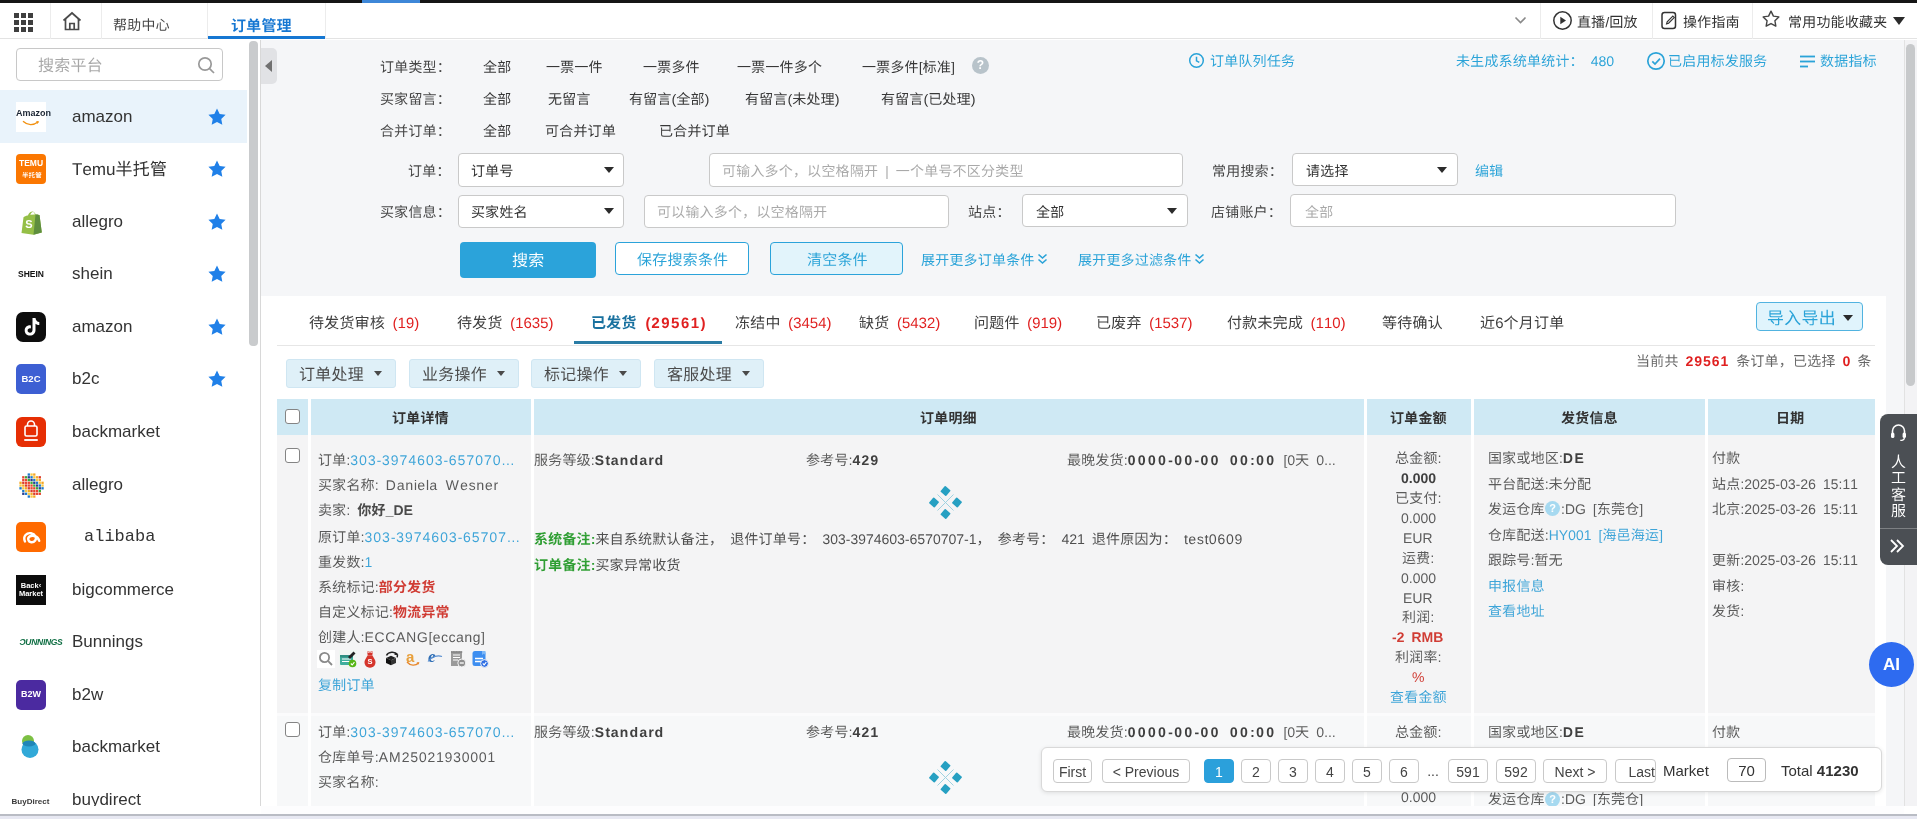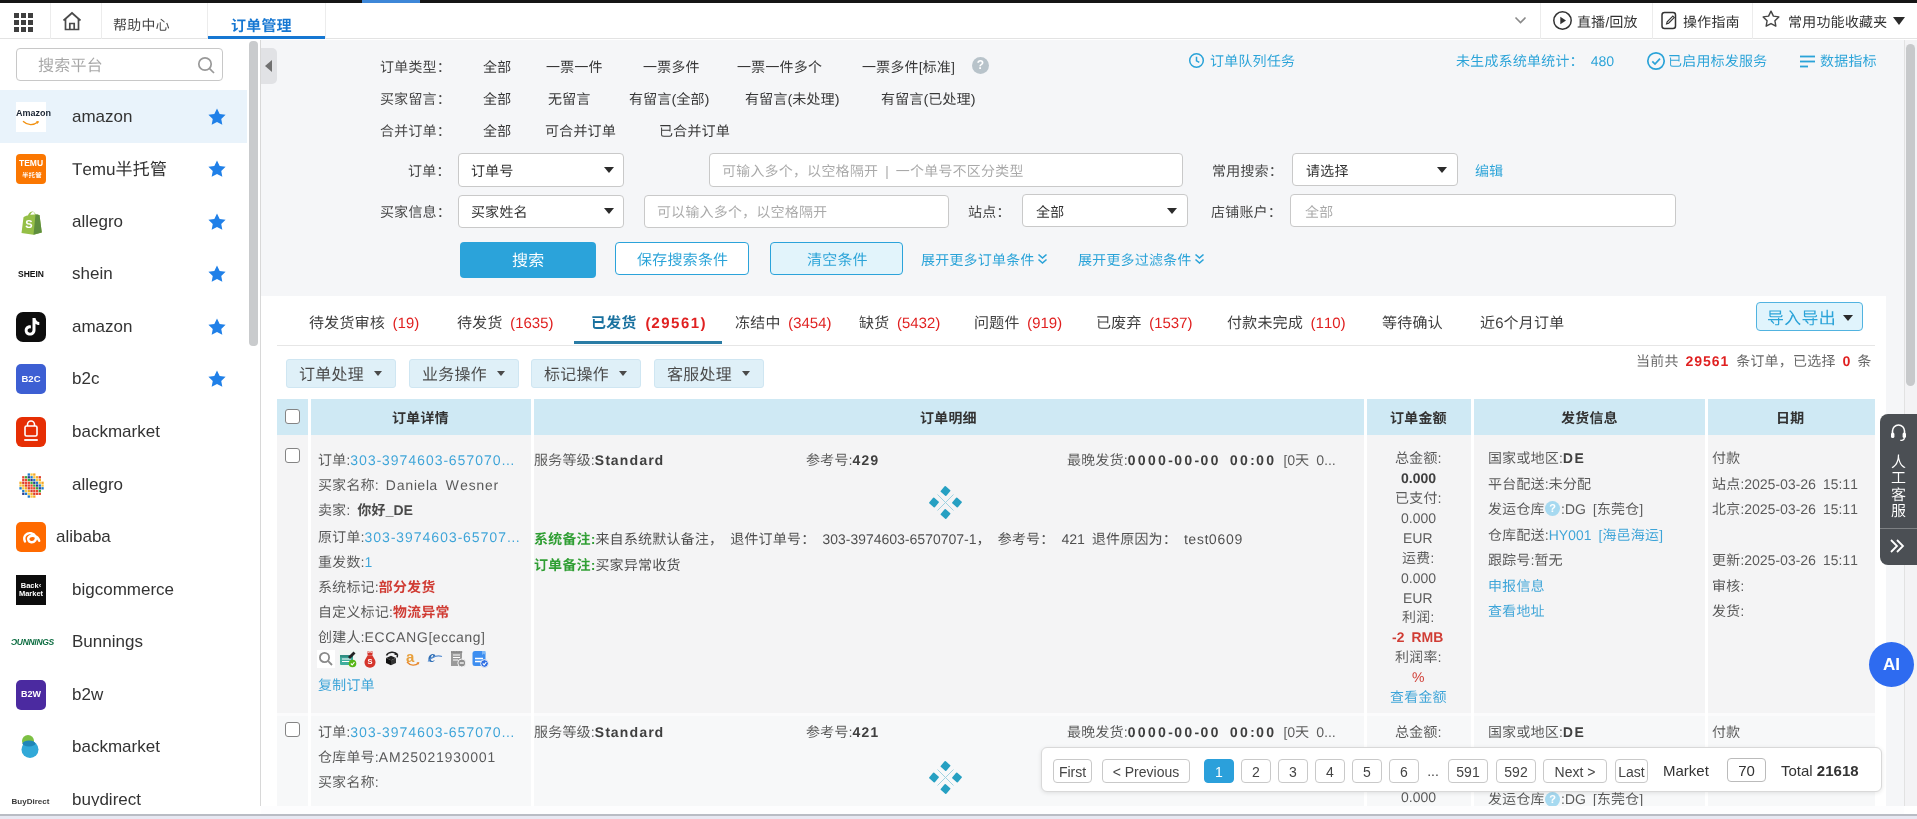--- a/index.html
+++ b/index.html
@@ -541,21 +541,21 @@
       </svg>
     </div>
     <div style="position:absolute;left:16px;top:522px;width:30px;height:30px;background:#ff6a00;border-radius:5px">
       <svg width="30" height="30" viewBox="0 0 30 30" fill="none" stroke="#fff" stroke-width="2.4">
         <path d="M9 19.5 C6.5 14, 11 10.5, 15 11.2 C19.5 12, 21 16, 19.2 18.5 C17.2 21.2, 13 20.8, 12.3 17.8 C11.6 14.8, 15 13, 18.3 14 C21 14.8, 22.6 16.4, 23.2 18.8" stroke-linecap="round"></path>
       </svg>
     </div>
     <div style="position:absolute;left:16px;top:575px;width:30px;height:30px;background:#0c0c0c">
       <div style="position:absolute;left:0;top:7px;width:30px;text-align:center;font-family:'Liberation Sans',sans-serif;font-size:7.5px;font-weight:bold;color:#fff;line-height:8px">Back‹<br>Market</div>
     </div>
-    <div style="position:absolute;left:11px;top:636px;width:60px;height:13px;background:#fff;font-family:'Liberation Sans',sans-serif;font-size:8.5px;font-weight:800;font-style:italic;color:#0f6e43;letter-spacing:-.3px;line-height:13px">ƆUNNINGS</div>
+    <div style="position:absolute;left:11px;top:636px;width:60px;height:13px;background:#fff;text-align:center;font-family:'Liberation Sans',sans-serif;font-size:8.5px;font-weight:800;font-style:italic;color:#0f6e43;letter-spacing:-.3px;line-height:13px">ƆUNNINGS</div>
     <div style="position:absolute;left:16px;top:680px;width:30px;height:30px;background:#4b2aa0;border-radius:5px">
       <div style="position:absolute;left:0;top:9px;width:30px;text-align:center;font-family:'Liberation Sans',sans-serif;font-size:9px;font-weight:bold;color:#fff">B2W</div>
     </div>
     <div style="position:absolute;left:16px;top:732px;width:30px;height:30px;background:#fff">
       <svg width="30" height="30" viewBox="0 0 30 30">
         <circle cx="12" cy="9" r="6" fill="#7cc043"></circle>
         <circle cx="14" cy="17.5" r="8.5" fill="#31a9d8"></circle>
         <ellipse cx="13" cy="11.5" rx="6.5" ry="3" fill="#1f86b8"></ellipse>
       </svg>
     </div>
@@ -575,21 +575,21 @@
           <use href="#qK" x="458"></use>
         </g>
       </svg>
     </div>
     <div style="position:absolute;left:72px;top:209px;height:26px;line-height:26px;font-family:'Liberation Sans',sans-serif;font-size:17px;color:#333;font-weight:400;">allegro</div>
     <div style="position:absolute;left:72px;top:261px;height:26px;line-height:26px;font-family:'Liberation Sans',sans-serif;font-size:17px;color:#333;font-weight:400;">shein</div>
     <div style="position:absolute;left:72px;top:314px;height:26px;line-height:26px;font-family:'Liberation Sans',sans-serif;font-size:17px;color:#333;font-weight:400;">amazon</div>
     <div style="position:absolute;left:72px;top:366px;height:26px;line-height:26px;font-family:'Liberation Sans',sans-serif;font-size:17px;color:#333;font-weight:400;">b2c</div>
     <div style="position:absolute;left:72px;top:419px;height:26px;line-height:26px;font-family:'Liberation Sans',sans-serif;font-size:17px;color:#333;font-weight:400;">backmarket</div>
     <div style="position:absolute;left:72px;top:472px;height:26px;line-height:26px;font-family:'Liberation Sans',sans-serif;font-size:17px;color:#333;font-weight:400;">allegro</div>
-    <div style="position:absolute;left:56px;top:524px;height:26px;line-height:26px;font-family:Liberation Sans, sans-serif;font-size:17px;color:#333;font-weight:400;">alibaba</div>
+    <div style="position:absolute;left:84px;top:524px;height:26px;line-height:26px;font-family:Liberation Mono, monospace;font-size:17px;color:#333;font-weight:400;">alibaba</div>
     <div style="position:absolute;left:72px;top:577px;height:26px;line-height:26px;font-family:'Liberation Sans',sans-serif;font-size:17px;color:#333;font-weight:400;">bigcommerce</div>
     <div style="position:absolute;left:72px;top:629px;height:26px;line-height:26px;font-family:'Liberation Sans',sans-serif;font-size:17px;color:#333;font-weight:400;">Bunnings</div>
     <div style="position:absolute;left:72px;top:682px;height:26px;line-height:26px;font-family:'Liberation Sans',sans-serif;font-size:17px;color:#333;font-weight:400;">b2w</div>
     <div style="position:absolute;left:72px;top:734px;height:26px;line-height:26px;font-family:'Liberation Sans',sans-serif;font-size:17px;color:#333;font-weight:400;">backmarket</div>
     <div style="position:absolute;left:72px;top:787px;height:26px;line-height:26px;font-family:'Liberation Sans',sans-serif;font-size:17px;color:#333;font-weight:400;">buydirect</div>
     <div style="position:absolute;left:207px;top:107px">
       <svg width="20" height="20" viewBox="0 0 24 24">
         <path fill="#2080e8" d="M12 1.8 L15.2 8.3 L22.3 9.3 L17.1 14.3 L18.4 21.4 L12 18 L5.6 21.4 L6.9 14.3 L1.7 9.3 L8.8 8.3 Z"></path>
       </svg>
     </div>
@@ -2525,24 +2525,24 @@
     <div style="position:absolute;left:1204px;top:759px;width:30px;height:24px;background:#2ba0db;border:1px solid #2ba0db;color:#fff;border-radius:4px;font-family:'Liberation Sans',sans-serif;font-size:14px;text-align:center;line-height:24px">1</div>
     <div style="position:absolute;left:1241px;top:759px;width:30px;height:24px;background:#fff;border:1px solid #c9c9c9;color:#444;border-radius:4px;font-family:'Liberation Sans',sans-serif;font-size:14px;text-align:center;line-height:24px">2</div>
     <div style="position:absolute;left:1278px;top:759px;width:30px;height:24px;background:#fff;border:1px solid #c9c9c9;color:#444;border-radius:4px;font-family:'Liberation Sans',sans-serif;font-size:14px;text-align:center;line-height:24px">3</div>
     <div style="position:absolute;left:1315px;top:759px;width:30px;height:24px;background:#fff;border:1px solid #c9c9c9;color:#444;border-radius:4px;font-family:'Liberation Sans',sans-serif;font-size:14px;text-align:center;line-height:24px">4</div>
     <div style="position:absolute;left:1352px;top:759px;width:30px;height:24px;background:#fff;border:1px solid #c9c9c9;color:#444;border-radius:4px;font-family:'Liberation Sans',sans-serif;font-size:14px;text-align:center;line-height:24px">5</div>
     <div style="position:absolute;left:1389px;top:759px;width:30px;height:24px;background:#fff;border:1px solid #c9c9c9;color:#444;border-radius:4px;font-family:'Liberation Sans',sans-serif;font-size:14px;text-align:center;line-height:24px">6</div>
     <div style="position:absolute;left:1424px;top:759px;width:18px;height:24px;font-family:'Liberation Sans',sans-serif;font-size:14px;color:#444;text-align:center;line-height:24px">...</div>
     <div style="position:absolute;left:1448px;top:759px;width:40px;height:24px;background:#fff;border:1px solid #c9c9c9;color:#444;border-radius:4px;font-family:'Liberation Sans',sans-serif;font-size:14px;text-align:center;line-height:24px">591</div>
     <div style="position:absolute;left:1496px;top:759px;width:40px;height:24px;background:#fff;border:1px solid #c9c9c9;color:#444;border-radius:4px;font-family:'Liberation Sans',sans-serif;font-size:14px;text-align:center;line-height:24px">592</div>
     <div style="position:absolute;left:1543px;top:759px;width:64px;height:24px;background:#fff;border:1px solid #c9c9c9;color:#444;border-radius:4px;font-family:'Liberation Sans',sans-serif;font-size:14px;text-align:center;line-height:24px">Next &gt;</div>
-    <div style="position:absolute;left:1615px;top:759px;width:33px;height:24px;background:#fff;border:1px solid #c9c9c9;color:#444;border-radius:4px;font-family:'Liberation Sans',sans-serif;font-size:14px;text-align:center;line-height:24px">Last</div>
+    <div style="position:absolute;left:1615px;top:759px;width:41px;height:24px;background:#fff;border:1px solid #c9c9c9;color:#444;border-radius:4px;font-family:'Liberation Sans',sans-serif;font-size:14px;text-align:right;line-height:24px">Last</div>
     <div style="position:absolute;left:1663px;top:759px;height:24px;font-family:'Liberation Sans',sans-serif;font-size:15px;color:#333;line-height:24px">Market</div>
     <div style="position:absolute;left:1727px;top:758px;width:39px;height:24px;border:1px solid #bbb;border-radius:4px;font-family:'Liberation Sans',sans-serif;font-size:15px;color:#333;text-align:center;line-height:24px">70</div>
-    <div style="position:absolute;left:1781px;top:759px;height:24px;font-family:'Liberation Sans',sans-serif;font-size:15px;color:#333;line-height:24px">Total <b>21618</b></div>
+    <div style="position:absolute;left:1781px;top:759px;height:24px;font-family:'Liberation Sans',sans-serif;font-size:15px;color:#333;line-height:24px">Total <b>41230</b></div>
     <div style="position:absolute;left:1904px;top:40px;width:13px;height:779px;background:#f3f3f5;border-left:1px solid #e2e2e2"></div>
     <div style="position:absolute;left:1906px;top:44px;width:9px;height:342px;background:#c7c9cb;border-radius:5px"></div>
     <div style="position:absolute;left:1880px;top:414px;width:37px;height:151px;background:#4b4f54;border-radius:8px 0 0 8px"></div>
     <svg style="position:absolute;left:1889px;top:422px" width="19" height="19" viewBox="0 0 19 19" fill="none" stroke="#fff" stroke-width="1.6">
       <path d="M3.5 11 V9 a6 6 0 0 1 12 0 v2"></path>
       <rect x="2" y="10.5" width="3.4" height="5.5" rx="1.6" fill="#fff" stroke="none"></rect>
       <rect x="13.6" y="10.5" width="3.4" height="5.5" rx="1.6" fill="#fff" stroke="none"></rect>
       <path d="M15.3 16 c0 1.8-2 2.4-4 2.4" stroke-width="1.3"></path>
     </svg>
     <div style="position:absolute;left:1891px;top:452px">

